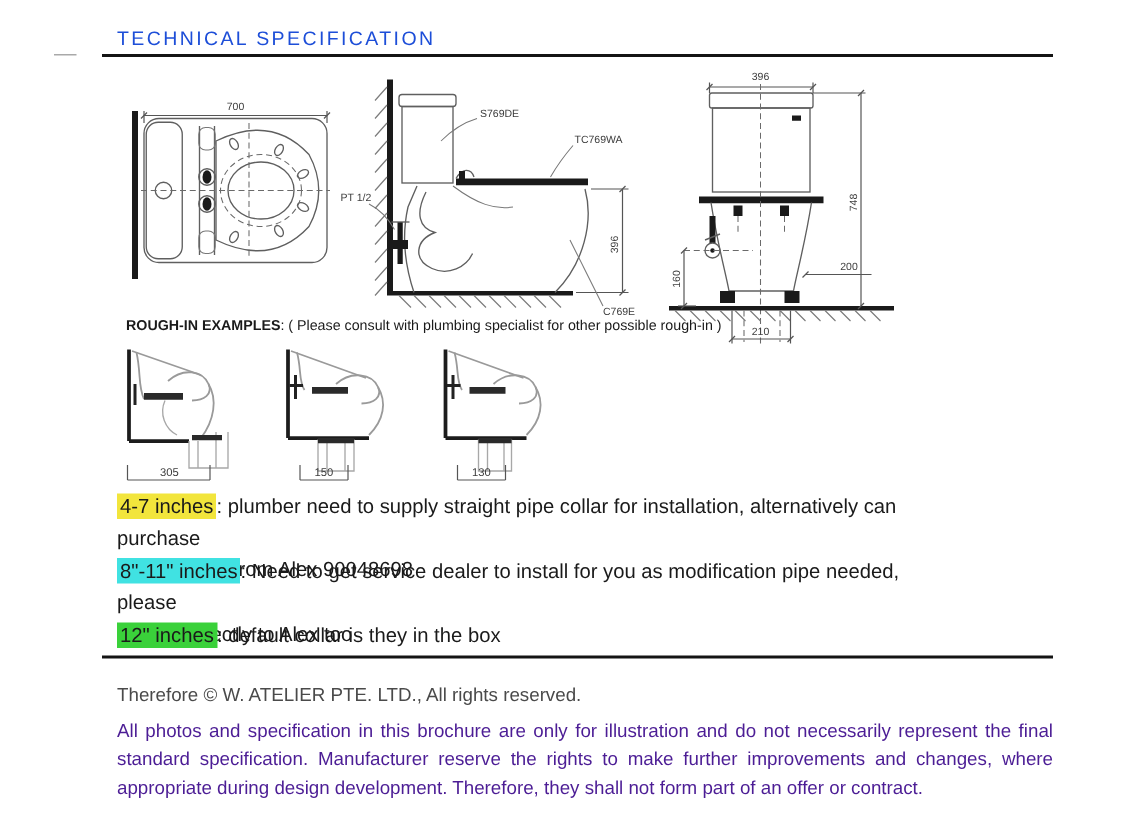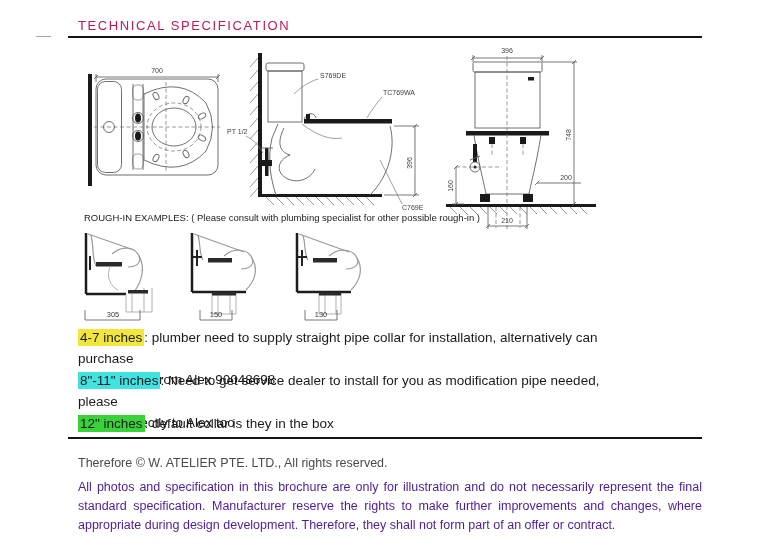--- a/index.html
+++ b/index.html
@@ -1,25 +1,25 @@
 <!DOCTYPE html>
 <html><head>
 <meta charset="utf-8">
 <style>
   html,body{margin:0;padding:0;background:#ffffff;}
   .page{position:relative;width:758px;height:549px;background:#ffffff;overflow:hidden;
         font-family:"Liberation Sans", sans-serif;color:#1c1c1c;}
   .abs{position:absolute;}
-  .title{left:78px;top:18px;font-size:13px;letter-spacing:1.6px;color:#be185d;font-weight:400;}
+  .title{left:78px;top:18px;font-size:13px;letter-spacing:1.6px;color:#1d4ed8;font-weight:400;}
   .rule{height:2px;background:#141414;}
   .rule-top{left:68px;top:36px;width:634px;}
   .rule-bottom{left:68px;top:437px;width:634px;}
   .edge-tick{left:36px;top:36px;width:15px;height:1px;background:#a9a9a9;}
   .roughin-heading{left:84px;top:212px;font-size:9.5px;color:#1a1a1a;}
-  .roughin-heading b{font-weight:400;}
+  .roughin-heading b{font-weight:700;}
   .note{left:78px;width:562px;font-size:13.5px;line-height:21px;color:#1a1a1a;}
   .note-1{top:327px;}
   .note-2{top:370px;}
   .note-3{top:413px;}
   .hl{padding:1px 2px;}
   .copyright{left:78px;top:456px;font-size:12.5px;color:#4a4a4a;}
   .disclaimer{left:78px;top:478px;width:624px;font-size:12.5px;line-height:1.5;
               color:#4c1d95;text-align:justify;}
   svg text{font-family:"Liberation Sans", sans-serif;}
   .dim{fill:#404040;font-size:7px;}

